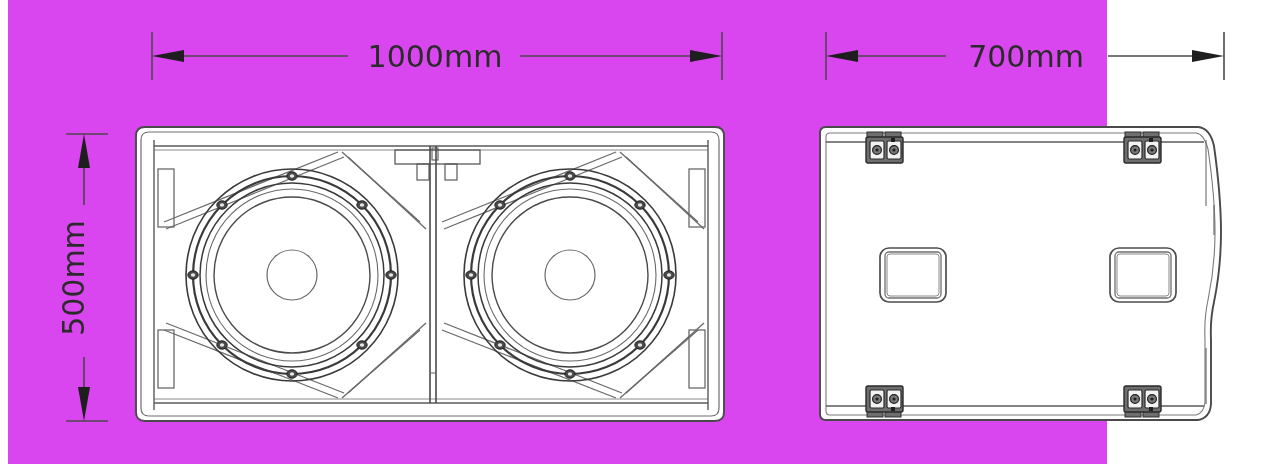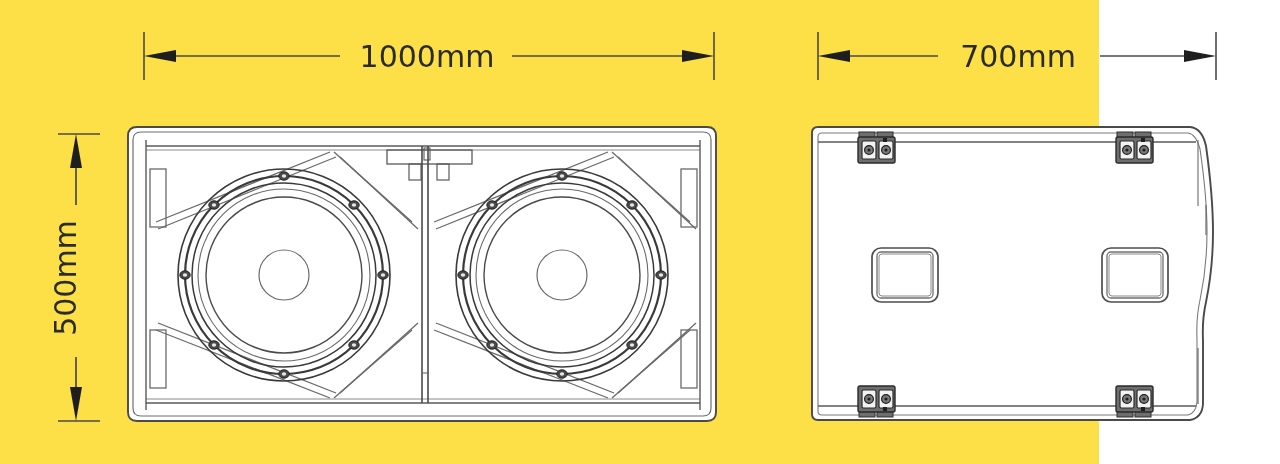--- a/index.html
+++ b/index.html
@@ -1,18 +1,18 @@
 <!DOCTYPE html>
 <html><head>
 <meta charset="utf-8">
 <style>
   html,body{margin:0;padding:0;background:#ffffff;}
   body{width:1280px;height:464px;overflow:hidden;
        font-family:"DejaVu Sans","Liberation Sans",sans-serif;}
-  #stage{position:relative;width:1099px;height:464px;background:#fde047;}
+  #stage{position:relative;width:1099px;height:464px;background:#d946ef;margin-left:8px;}
   svg{display:block;}
   .dimtext{font-family:"DejaVu Sans","Liberation Sans",sans-serif;
            font-size:30px;fill:#2b2b2b;}
 </style>
 </head>
 <body>
 
 <div id="stage">
 <svg width="1280" height="464" viewBox="0 0 1280 464" xmlns="http://www.w3.org/2000/svg">
 

